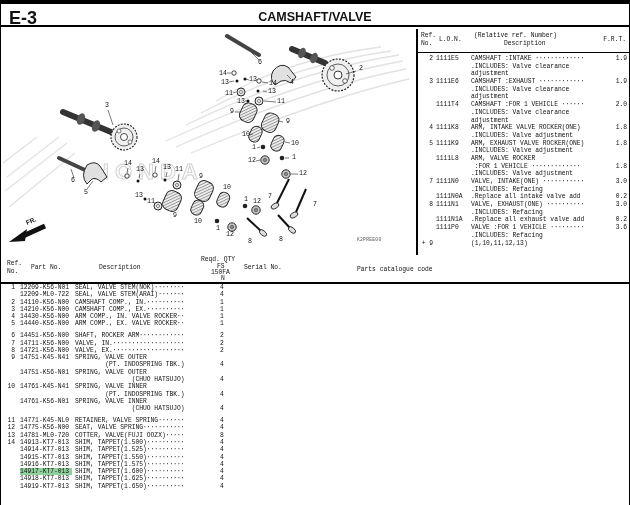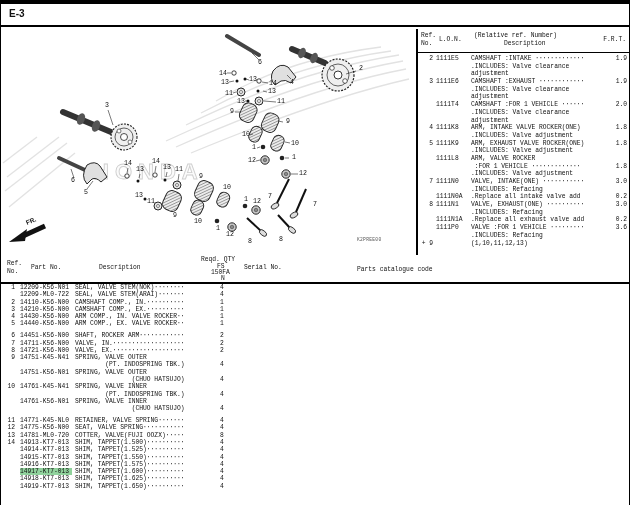--- a/index.html
+++ b/index.html
@@ -3,21 +3,21 @@
 <meta charset="utf-8">
 <style>
   html,body{margin:0;padding:0;background:#888;}
   .page{position:relative;width:630px;height:505px;background:#fff;color:#111;
         font-family:"Liberation Mono","DejaVu Sans Mono",monospace;overflow:hidden;
         border-left:1px solid #000;border-right:1px solid #000;box-sizing:border-box;}
   
   .topbar{position:absolute;top:0;left:0;right:0;height:27px;border-top:4px solid #000;
           border-bottom:2px solid #000;box-sizing:border-box;}
   .pagecode{position:absolute;left:8px;top:4px;font-family:"Liberation Sans",sans-serif;
-            font-weight:bold;font-size:10px;}
+            font-weight:bold;font-size:18px;}
   .pagetitle{position:absolute;left:0;right:0;top:6px;text-align:center;
              font-family:"Liberation Sans",sans-serif;font-weight:bold;font-size:12.5px;}
   
   .diagram{position:absolute;top:29px;left:0;width:415px;height:226px;}
   .imgcode{position:absolute;left:356px;top:208px;font-size:4.6px;letter-spacing:.3px;color:#555;}
   .callout{font-family:"Liberation Mono","DejaVu Sans Mono",monospace;font-size:6.6px;fill:#111;text-anchor:middle;}
   .wm{font-family:"Liberation Sans",sans-serif;font-weight:bold;font-size:22px;
       letter-spacing:6px;fill:#fbfbfb;stroke:#cfcfcf;stroke-width:.9;}
   .frtext{font-family:"Liberation Sans",sans-serif;font-weight:bold;font-size:6.5px;fill:#111;}
   .spring{fill:url(#hatch);stroke:#222;stroke-width:.9;}
@@ -52,20 +52,21 @@
   .pdesc{width:130px;margin-left:3px;white-space:pre;}
   .pqty{width:34px;text-align:center;white-space:pre;}
 </style>
 </head>
 <body>
 
 <div class="page">
 
   <div class="topbar">
     <span class="pagecode">E-3</span>
+    <span class="pagetitle">CAMSHAFT/VALVE</span>
   </div>
 
   <div class="diagram">
     <svg id="diagram-svg" width="415" height="226" viewBox="0 0 415 226">
       <defs>
         <pattern id="hatch" width="2.6" height="2.6" patternUnits="userSpaceOnUse" patternTransform="rotate(40)">
           <rect width="2.6" height="2.6" fill="#ececec"></rect>
           <line x1="0" y1="0" x2="0" y2="2.6" stroke="#555" stroke-width="1"></line>
         </pattern>
       </defs>

